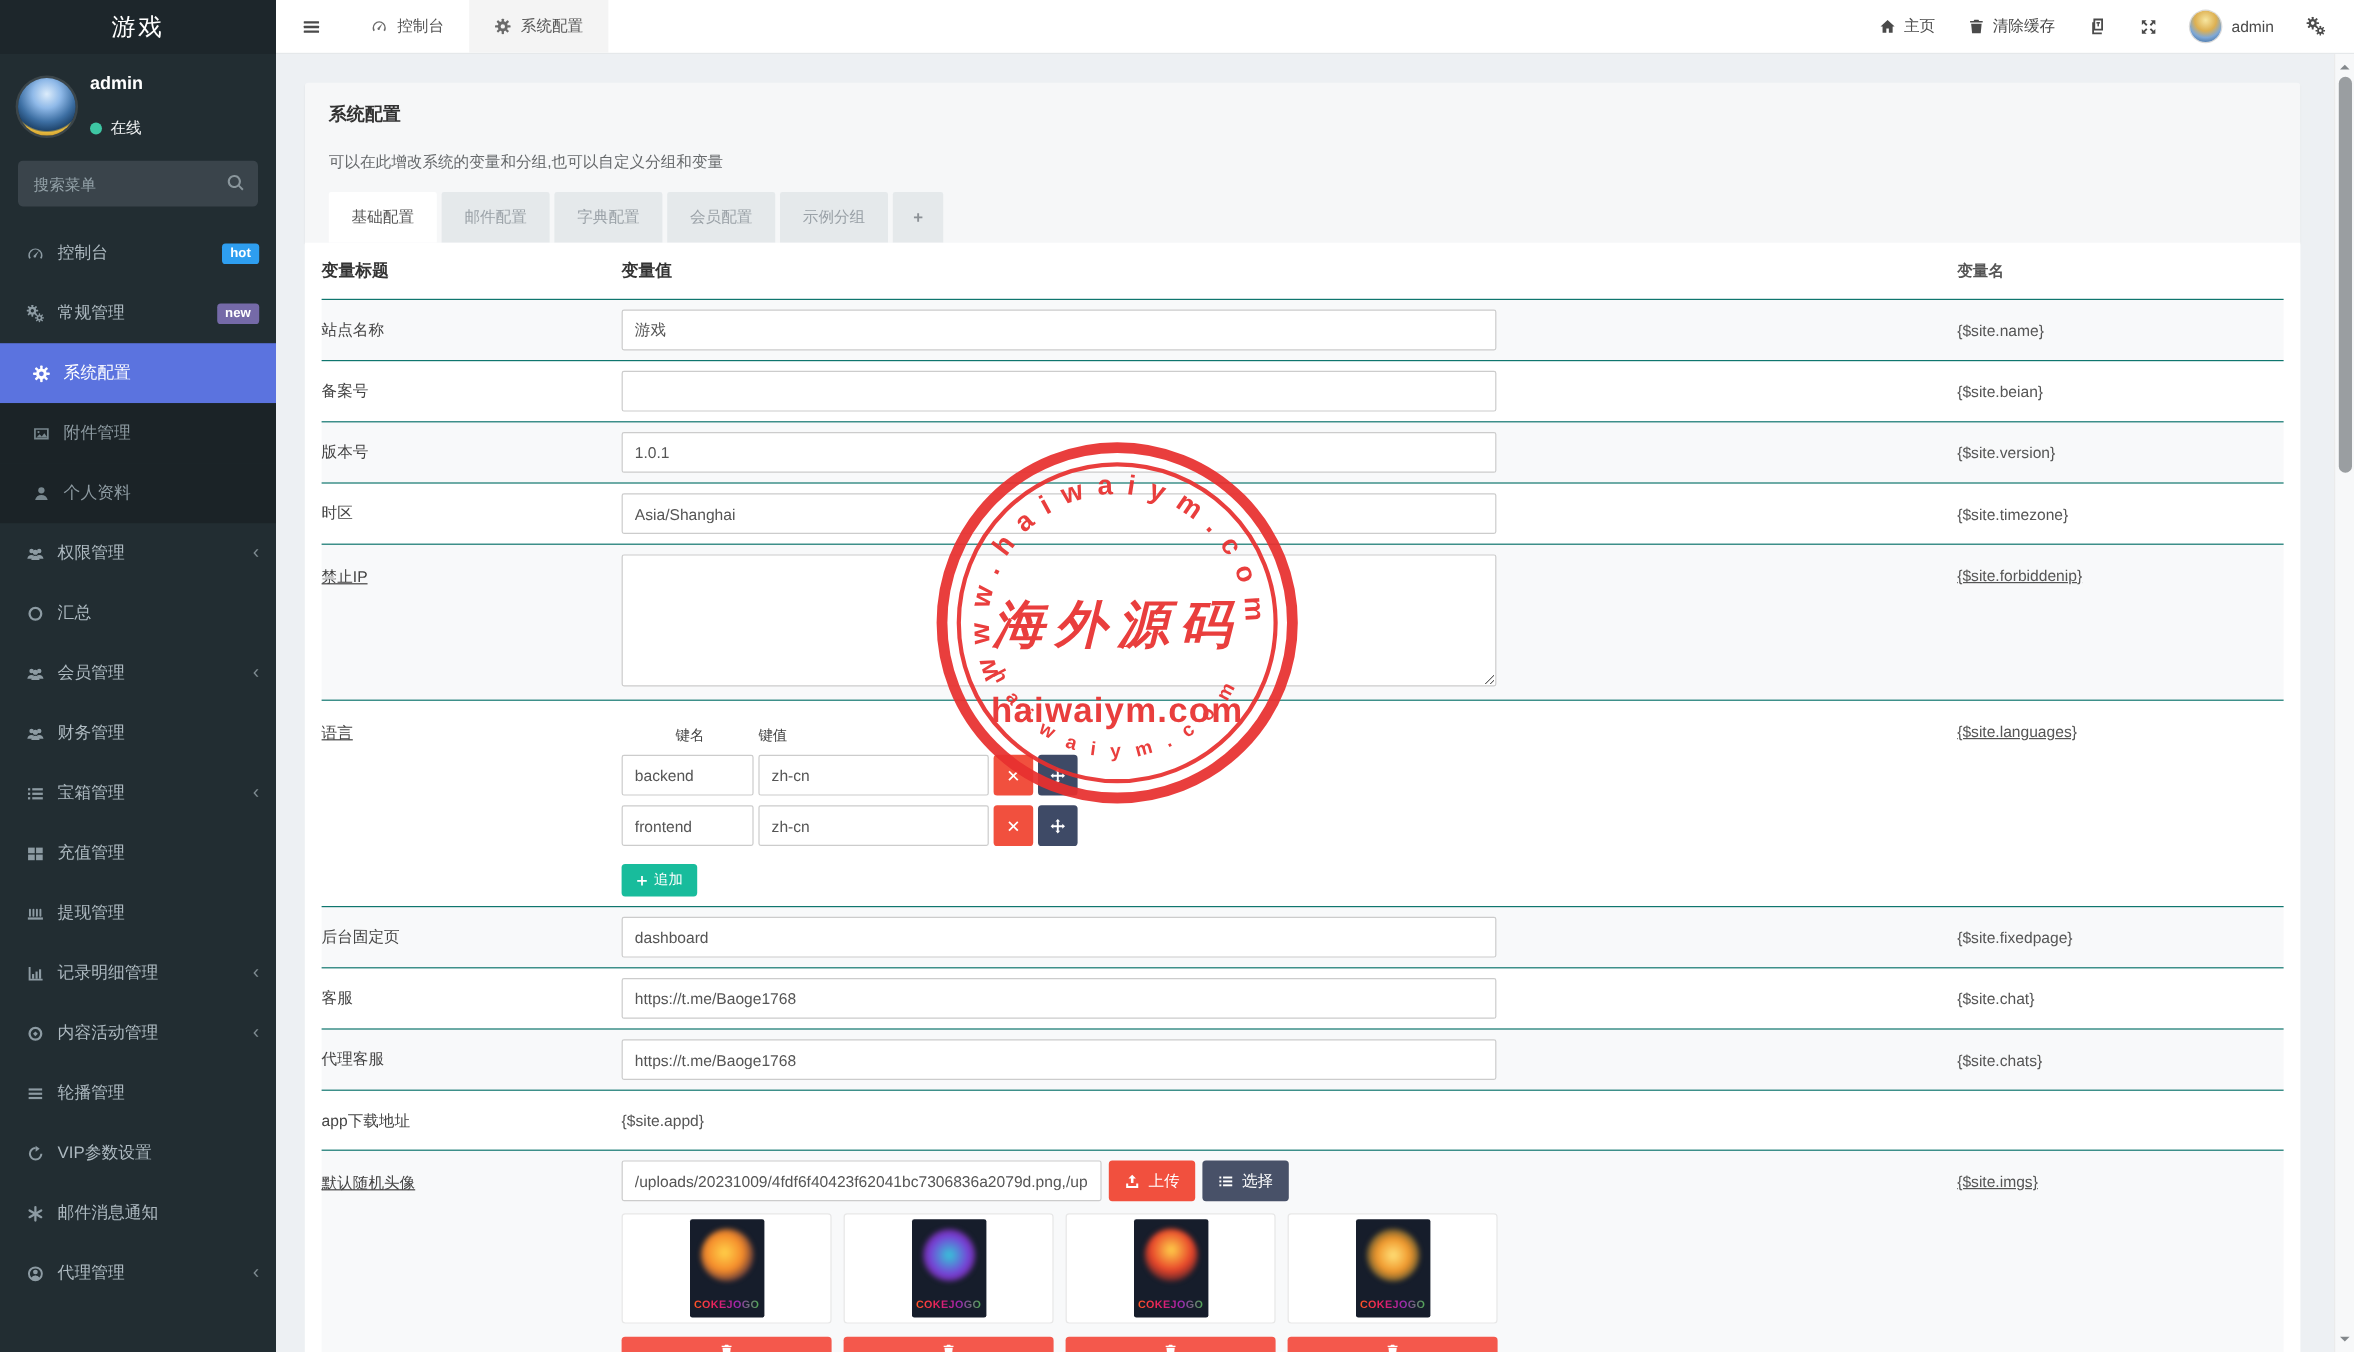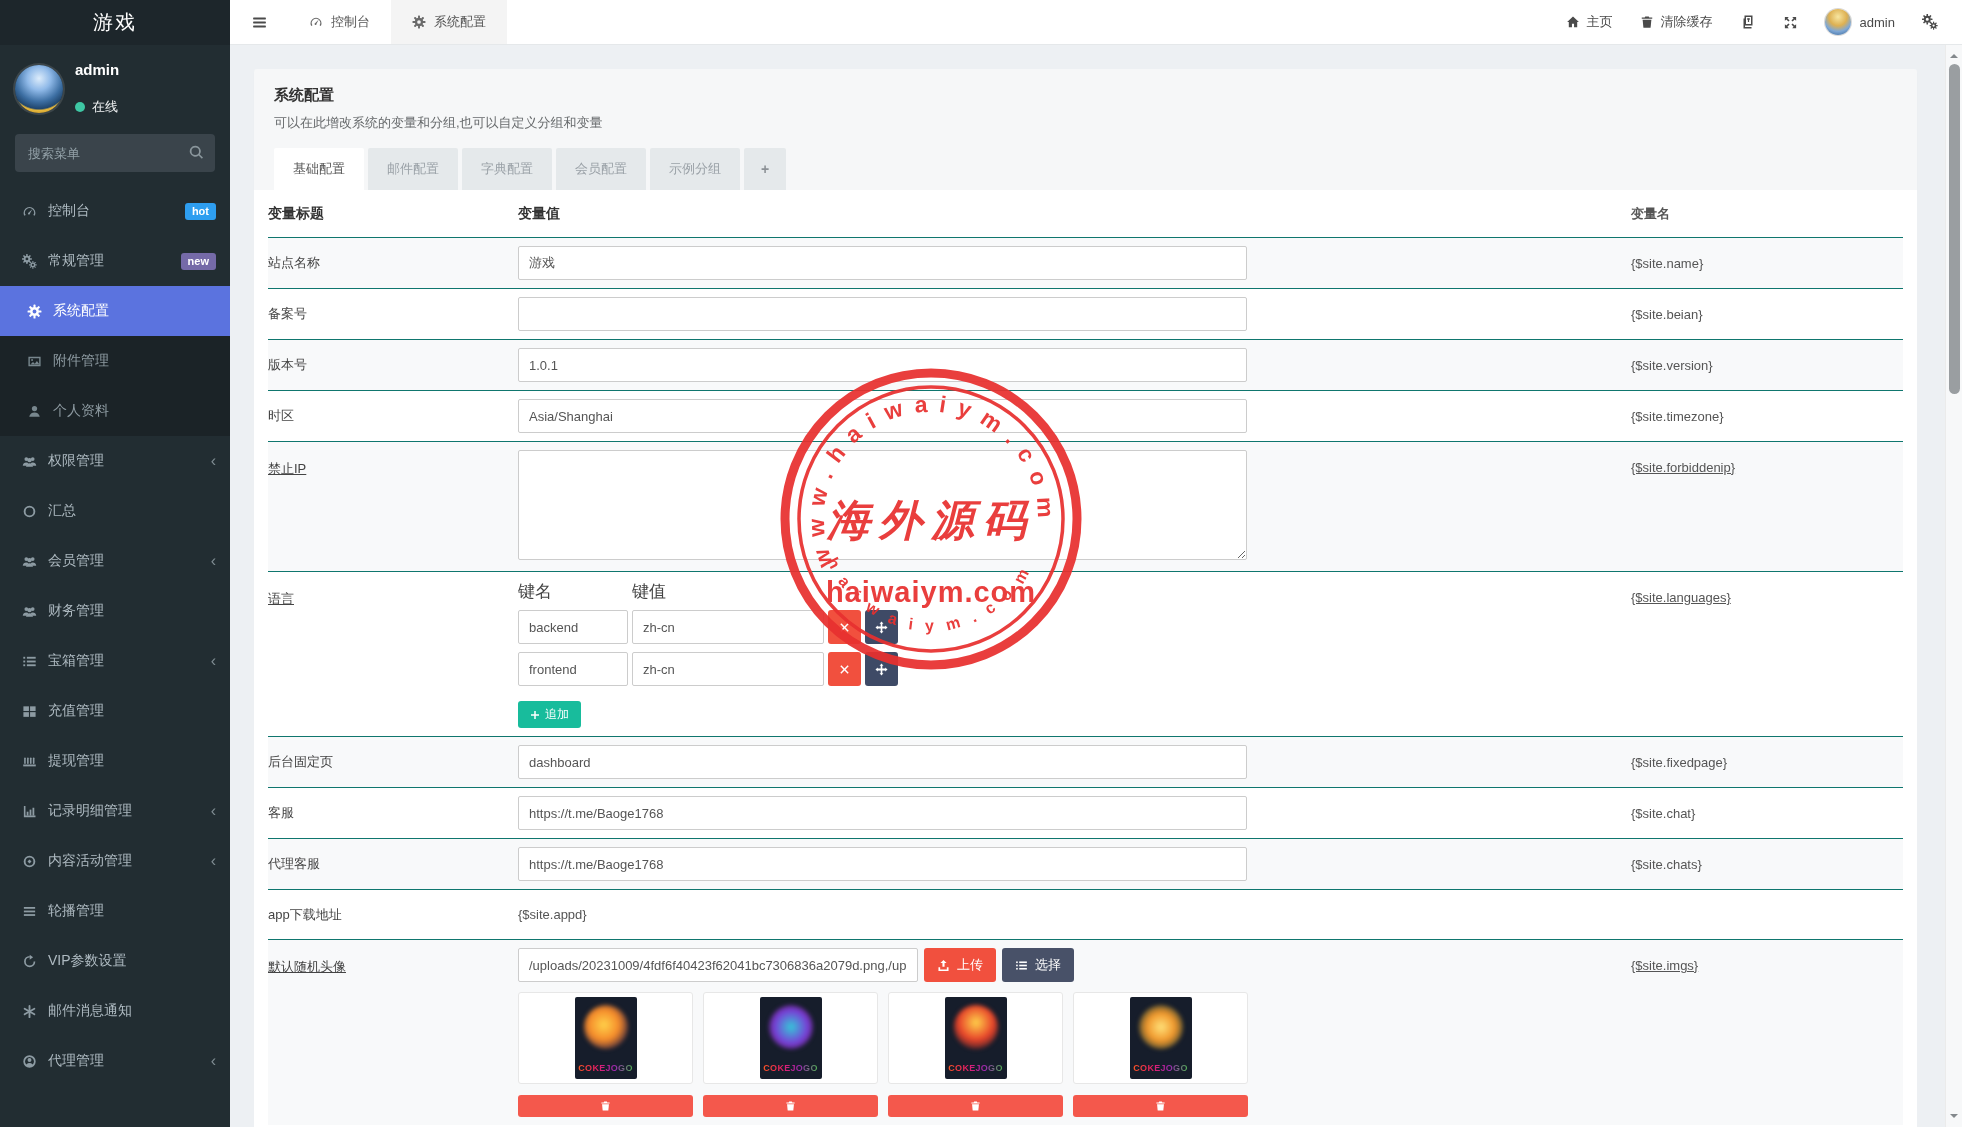--- a/index.html
+++ b/index.html
@@ -42,40 +42,40 @@
   .nav-icon-btn { cursor:pointer; display:flex; }
   .nav-user { display:flex; align-items:center; gap:9px; cursor:pointer; }
   .avatar-sm { width:26px; height:26px; border-radius:50%;
     background: radial-gradient(circle at 50% 30%, #f7e6a0 0%, #ddb052 40%, #7fa8d6 65%, #2c5a8c 100%); box-shadow:0 0 0 1px #d9d9d9; }
 
   .content { position:absolute; top:45px; left:0; right:17px; bottom:0; background:#edf0f3; padding:24px 28px 0 24px; overflow:hidden; }
 
   
   .panel-head { background:#f6f7f8; padding:17px 20px 0; border-radius:3px 3px 0 0; box-shadow:0 1px 1px rgba(0,0,0,.04); }
   .p-title { font-size:15px; font-weight:bold; color:#333; }
-  .p-desc { font-size:13px; color:#676a6c; margin-top:9px; }
+  .p-desc { font-size:13px; color:#676a6c; margin-top:21px; }
   .tabs { display:flex; gap:4px; margin-top:16px; }
   .tab { height:42px; line-height:42px; padding:0 19px; background:#e5e9eb; color:#9aa1a7; font-size:13px; border-radius:2px 2px 0 0; cursor:pointer; }
   .tab.active { background:#fff; color:#555; }
   .tab.add { padding:0 17px; color:#8c9196; font-weight:bold; font-size:14px; }
 
   .panel-body { background:#fff; padding:0 14px 40px; }
   .thead { display:flex; align-items:center; height:47px; font-size:14px; font-weight:bold; color:#333; }
   .c-label { width:250px; flex:none; }
   .c-value { flex:1; min-width:0; }
   .c-name  { width:272px; flex:none; font-size:13px; color:#555; }
   .row { display:flex; align-items:center; border-top:1px solid #0f766e; padding:8px 0; min-height:50px; font-size:13px; color:#444; }
   .row.odd { background:#f8f9fa; }
   .row.top { align-items:flex-start; }
   .row.top .c-label, .row.top .c-name { padding-top:10px;text-decoration:underline; }
   .inp { height:34px; width:729px; border:1px solid #ccc; border-radius:2px; padding:0 10px; font-size:13px; color:#555; background:#fff; font-family:inherit; outline:none; }
   textarea.inp { height:110px; padding:7px 10px; resize:both; }
 
   
-  .lang-head { display:flex; font-size:17px; color:#444; margin:0 0 7px; }
+  .lang-head { display:flex; font-size:12px; color:#444; margin:13px 0 7px;text-align:center; }
   .lh-key { width:114px; }
   .lang-row { display:flex; gap:4px; align-items:center; margin-bottom:8px; }
   .lang-key { width:110px; height:34px; border:1px solid #ccc; border-radius:2px; padding:0 10px; font-size:13px; color:#555; outline:none; }
   .lang-val { width:192px; height:34px; border:1px solid #ccc; border-radius:2px; padding:0 10px; font-size:13px; color:#555; outline:none; }
   .btn-sq { width:33px; height:34px; border:none; border-radius:3px; color:#fff; display:flex; align-items:center; justify-content:center; cursor:pointer; }
   .btn-del { background:var(--danger,#f1503e); }
   .btn-move { background:#3e4a66; }
   .btn-append { margin-top:7px; height:27px; padding:12px 12px; background:var(--success,#18bc9c); color:#fff; border:none; border-radius:3px; font-size:12px; display:inline-flex; align-items:center; gap:5px; cursor:pointer; }
   .btn-append .ic { width:10px; height:10px; }
 

